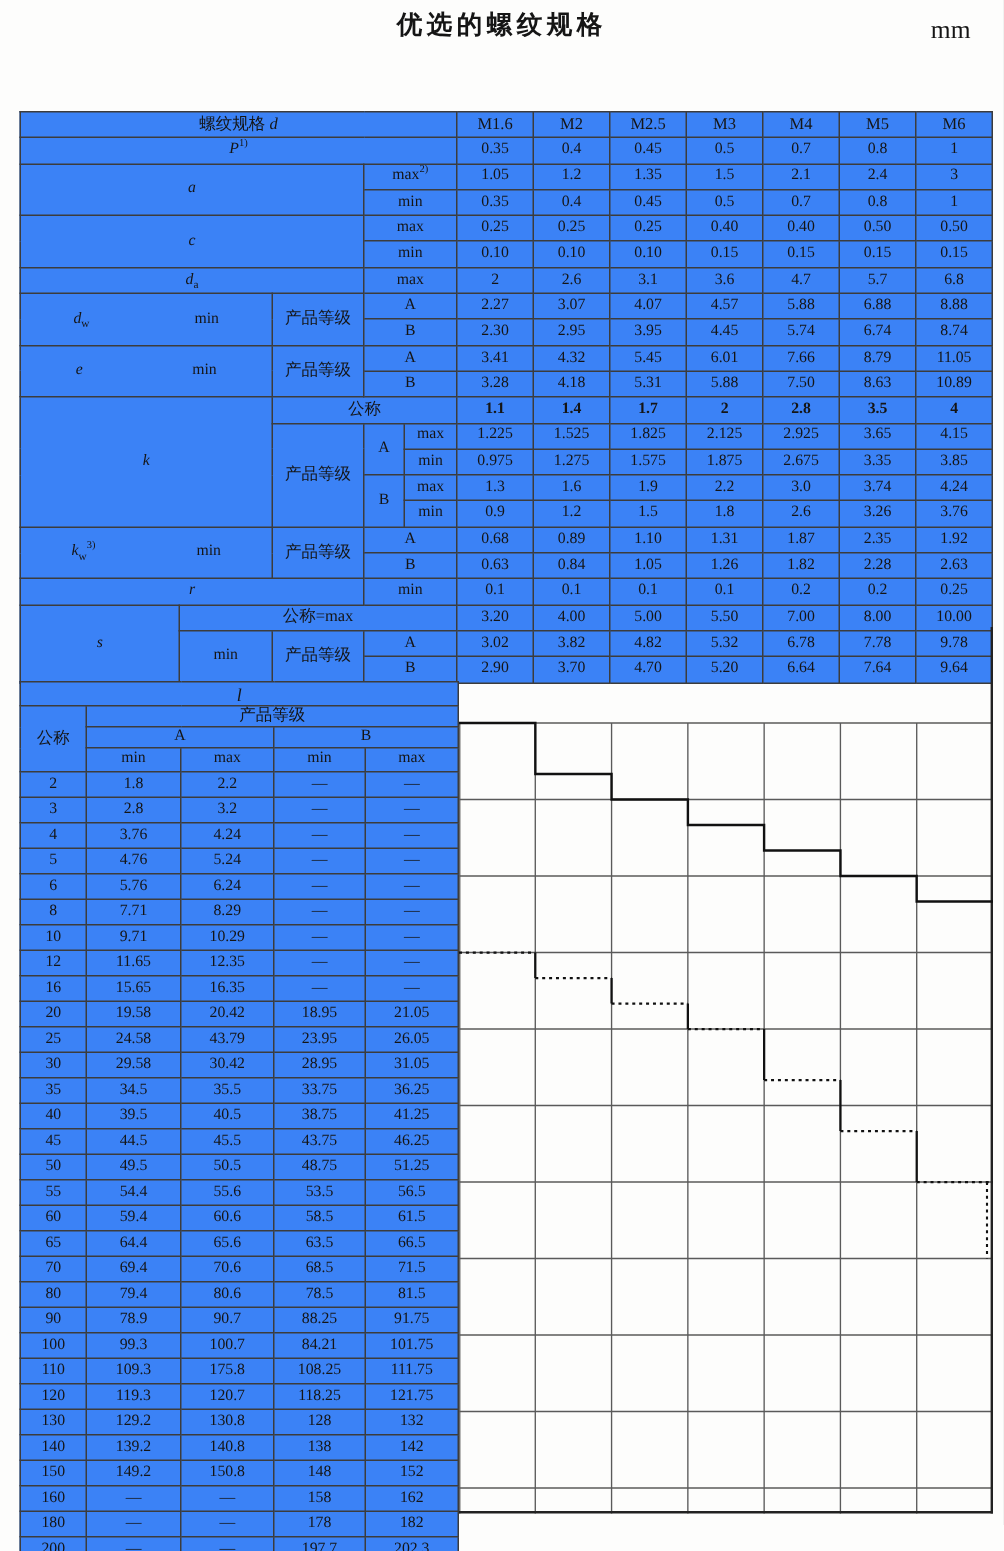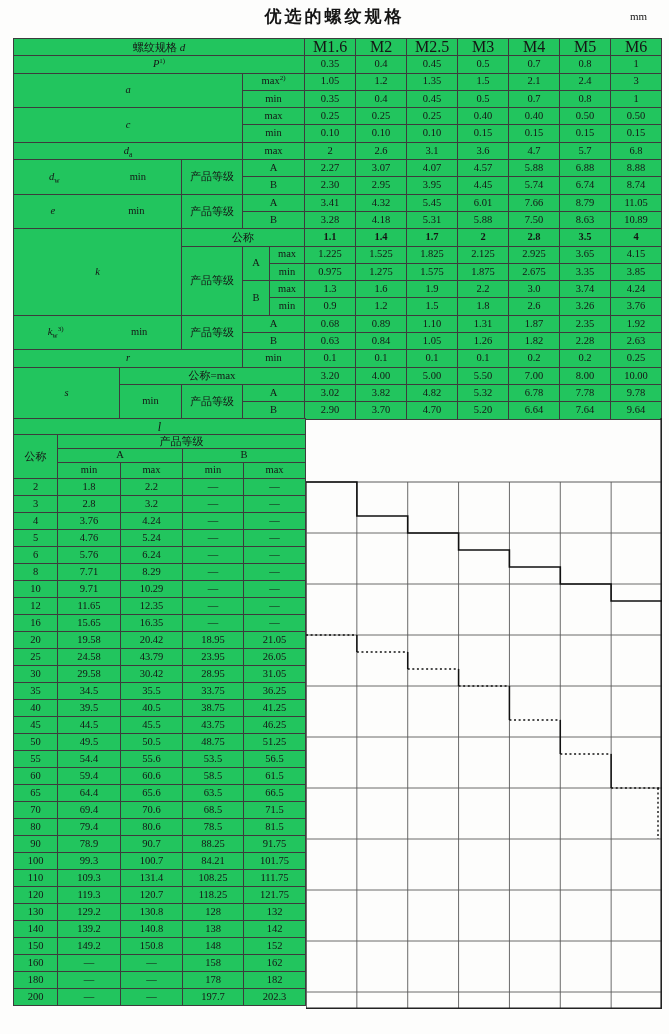--- a/index.html
+++ b/index.html
@@ -1,27 +1,27 @@
 <!DOCTYPE html>
 <html><head>
 <meta charset="utf-8">
 <style>
   html,body{margin:0;padding:0;background:#e8e8e8;}
   .page{position:relative;width:669px;height:1034px;background:#fdfdfc;overflow:hidden;
         font-family:"Liberation Serif","DejaVu Serif",serif;color:#151515;}
   .title{position:absolute;top:5px;left:0;width:100%;text-align:center;font-size:17px;
          letter-spacing:3px;font-weight:700;}
-  .unit{position:absolute;top:10px;right:22px;font-size:11px;}
-  table{border-collapse:collapse;table-layout:fixed;position:absolute;background:#22c55e;}
+  .unit{position:absolute;top:10px;right:22px;font-size:17px;}
+  table{border-collapse:collapse;table-layout:fixed;position:absolute;background:#3b82f6;margin-top:36px;}
   td{border:1px solid #3c3c3c;text-align:center;vertical-align:middle;padding:0;
      font-size:10.5px;line-height:1;overflow:hidden;white-space:nowrap;}
   .spec{left:13px;top:38px;width:649px;border:1.6px solid #222;}
   .spec td{height:16.3px;}
   .spec td.v{font-size:10.5px;}
-  .spec td.hdr{font-size:16px;}
+  .spec td.hdr{font-size:11px;}
   .lab{font-size:11px;}
   .bold{font-weight:bold;}
   i{font-style:italic;font-family:"Liberation Serif","DejaVu Serif",serif;}
   sup{font-size:7px;vertical-align:super;line-height:0;}
   sub{font-size:7.5px;vertical-align:sub;line-height:0;}
   .split2{display:flex;justify-content:space-around;width:100%;}
   .ltab{left:13px;top:418px;width:293px;border:1.6px solid #222;}
   .ltab td{height:16px;}
   .ltab tr.h1 td{height:15px;font-size:12px;}
   .ltab tr.h2 td{height:13px;}
@@ -494,21 +494,21 @@
         <tr>
           <td class="nom">100</td>
           <td class="v">99.3</td>
           <td class="v">100.7</td>
           <td class="v">84.21</td>
           <td class="v">101.75</td>
         </tr>
         <tr>
           <td class="nom">110</td>
           <td class="v">109.3</td>
-          <td class="v">131.4</td>
+          <td class="v">175.8</td>
           <td class="v">108.25</td>
           <td class="v">111.75</td>
         </tr>
         <tr>
           <td class="nom">120</td>
           <td class="v">119.3</td>
           <td class="v">120.7</td>
           <td class="v">118.25</td>
           <td class="v">121.75</td>
         </tr>

